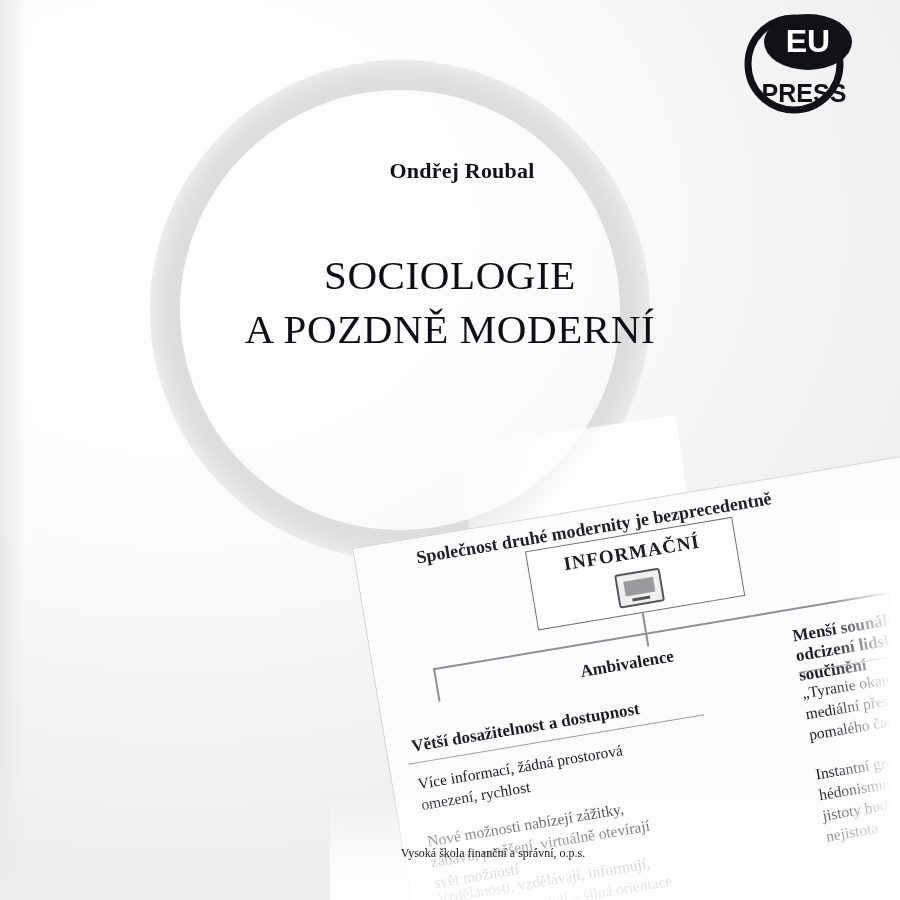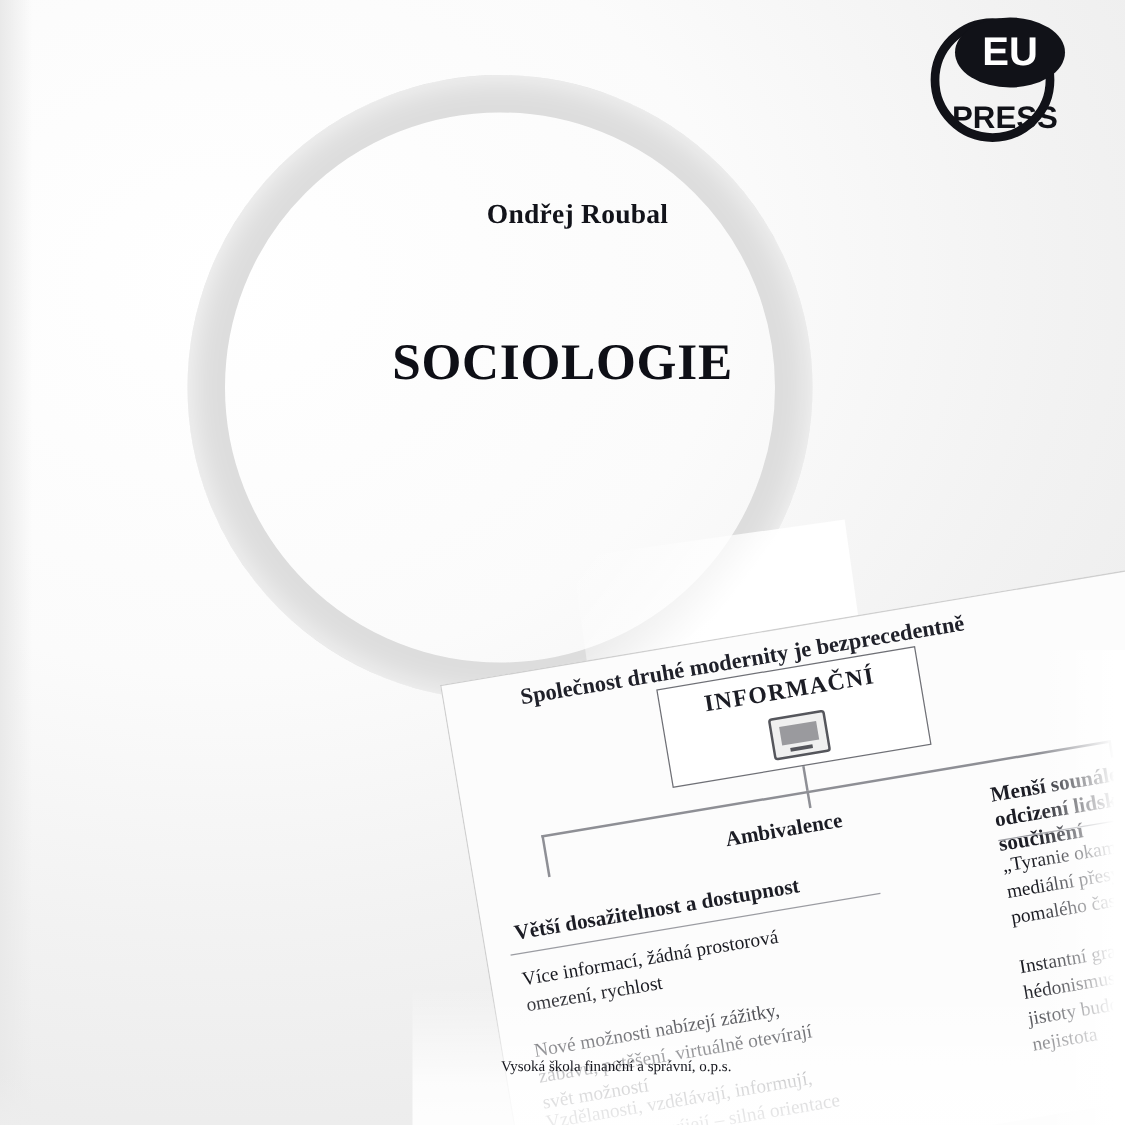--- a/index.html
+++ b/index.html
@@ -85,26 +85,26 @@
     left: 12px;
     width: 900px;
     text-align: center;
     font-size: 22px;
     font-weight: bold;
     color: #12131a;
     letter-spacing: .2px;
   }
   .title {
     position: absolute;
-    top: 262px;
+    top: 248px;
     left: 0;
     width: 900px;
     text-align: center;
     color: #0e0f16;
-    font-weight: bold;
+    font-weight: normal;
     font-size: 41px;
     line-height: 1.32;
     letter-spacing: .6px;
   }
   .title .line { display: block; white-space: nowrap; }
 
   .place-year {
     position: absolute;
     top: 536px;
     left: 0;
@@ -260,20 +260,21 @@
       <ellipse cx="74" cy="38" rx="44" ry="28" fill="#111218"></ellipse>
       <text x="74" y="48" text-anchor="middle" font-family="'Liberation Sans', sans-serif" font-size="32" font-weight="bold" fill="#ffffff">EU</text>
       <text x="70" y="98" text-anchor="middle" font-family="'Liberation Sans', sans-serif" font-size="25" font-weight="bold" fill="#111218">PRESS</text>
     </svg>
   </div>
 
   <div class="author">Ondřej Roubal</div>
 
   <div class="title">
     <span class="line">SOCIOLOGIE</span>
+    <span class="line">A POZDNĚ MODERNÍ</span>
   </div>
 
   <div class="place-year">Praha 2014</div>
 
   <div class="diagram">
     <div class="sheet"></div>
 
     <div class="dg-title">Společnost druhé modernity je bezprecedentně</div>
 
     <div class="dg-box" style="left:170px; top:32px; width:210px; height:80px;"></div>

